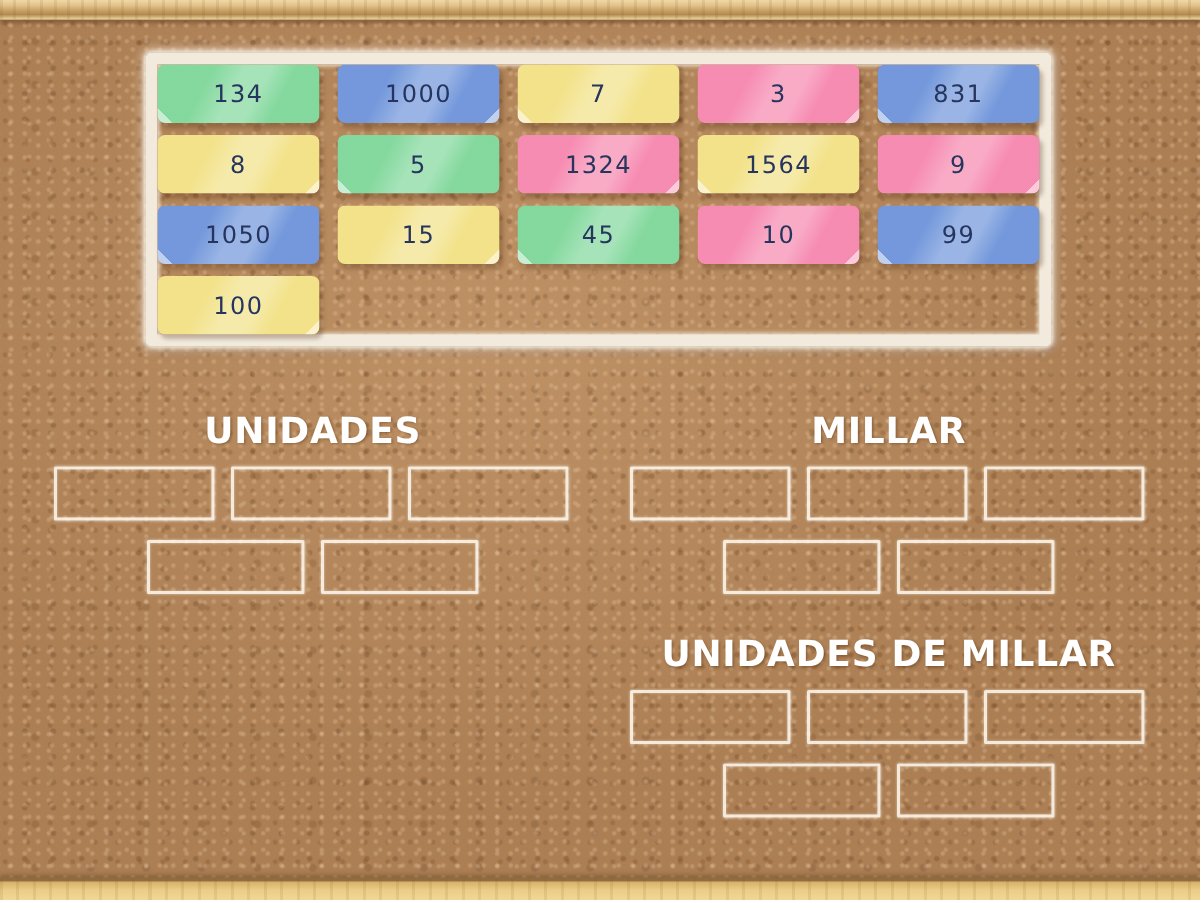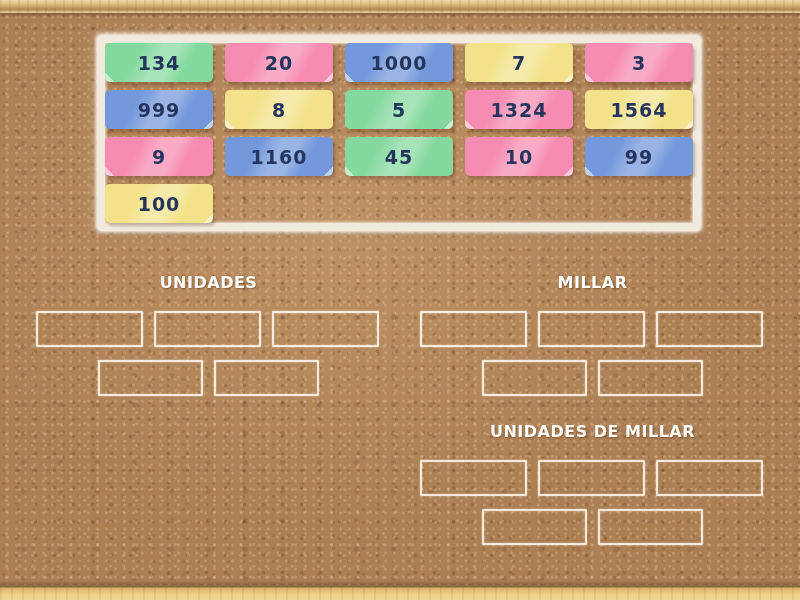--- a/index.html
+++ b/index.html
@@ -56,21 +56,21 @@
     grid-template-columns:repeat(5,108px);
     grid-auto-rows:39px;
     column-gap:12px;row-gap:8px;
   }
 
   
   .card{
     position:relative;
     border-radius:5px;
     display:flex;align-items:center;justify-content:center;
-    font-size:19px;font-weight:bold;letter-spacing:1px;
+    font-size:16px;font-weight:normal;letter-spacing:1px;
     color:#25355d;
     box-shadow:2px 3px 3px rgba(75,40,18,0.30);
     cursor:grab;
     background-image:
       linear-gradient(45deg, rgba(255,255,255,0.55) 0 7px, rgba(255,255,255,0) 7px),
       linear-gradient(118deg, rgba(255,255,255,0.04) 30%, rgba(255,255,255,0.30) 46% 60%, rgba(255,255,255,0.04) 73%);
   }
   .card:nth-child(even){
     background-image:
       linear-gradient(315deg, rgba(255,255,255,0.55) 0 7px, rgba(255,255,255,0) 7px),
@@ -83,21 +83,21 @@
 
   
   .group{position:absolute;width:345px;height:132px;}
   .group.g1{left:36px;top:268px;}
   .group.g2{left:420px;top:268px;}
   .group.g3{left:36px;top:427px;}
   .group.g4{left:420px;top:417px;}
   .group-label{
     position:absolute;top:5px;left:0;right:0;
     text-align:center;color:#ffffff;
-    font-size:16px;font-weight:bold;letter-spacing:0.5px;
+    font-size:24px;font-weight:bold;letter-spacing:0.5px;
     text-shadow:1px 1px 2px rgba(90,50,20,0.45);
     white-space:nowrap;
   }
   .slot-row{position:absolute;display:flex;gap:11px;}
   .slot-row.row1{top:43px;left:0;}
   .slot-row.row2{top:92px;left:62px;}
   .slot{
     width:103px;height:32px;
     border:2px solid rgba(255,248,238,0.88);
     border-radius:1px;
@@ -110,52 +110,52 @@
 
 <div class="stage">
   <div class="cork"></div>
   <div class="frame-top"></div>
   <div class="frame-bottom"></div>
 
   <div class="tray">
     <div class="card" data-color="green">
         <span>134</span>
       </div>
-    <div class="card" data-color="pink">
-        <span>20</span>
-      </div>
     <div class="card" data-color="blue">
         <span>1000</span>
       </div>
     <div class="card" data-color="yellow">
         <span>7</span>
       </div>
     <div class="card" data-color="pink">
         <span>3</span>
       </div>
     <div class="card" data-color="blue">
-        <span>999</span>
+        <span>831</span>
       </div>
     <div class="card" data-color="yellow">
         <span>8</span>
       </div>
     <div class="card" data-color="green">
         <span>5</span>
       </div>
     <div class="card" data-color="pink">
         <span>1324</span>
       </div>
     <div class="card" data-color="yellow">
         <span>1564</span>
       </div>
     <div class="card" data-color="pink">
         <span>9</span>
       </div>
     <div class="card" data-color="blue">
-        <span>1160</span>
+        <span>1050</span>
+      </div>
+    <div class="card" data-color="yellow">
+        <span>15</span>
       </div>
     <div class="card" data-color="green">
         <span>45</span>
       </div>
     <div class="card" data-color="pink">
         <span>10</span>
       </div>
     <div class="card" data-color="blue">
         <span>99</span>
       </div>

